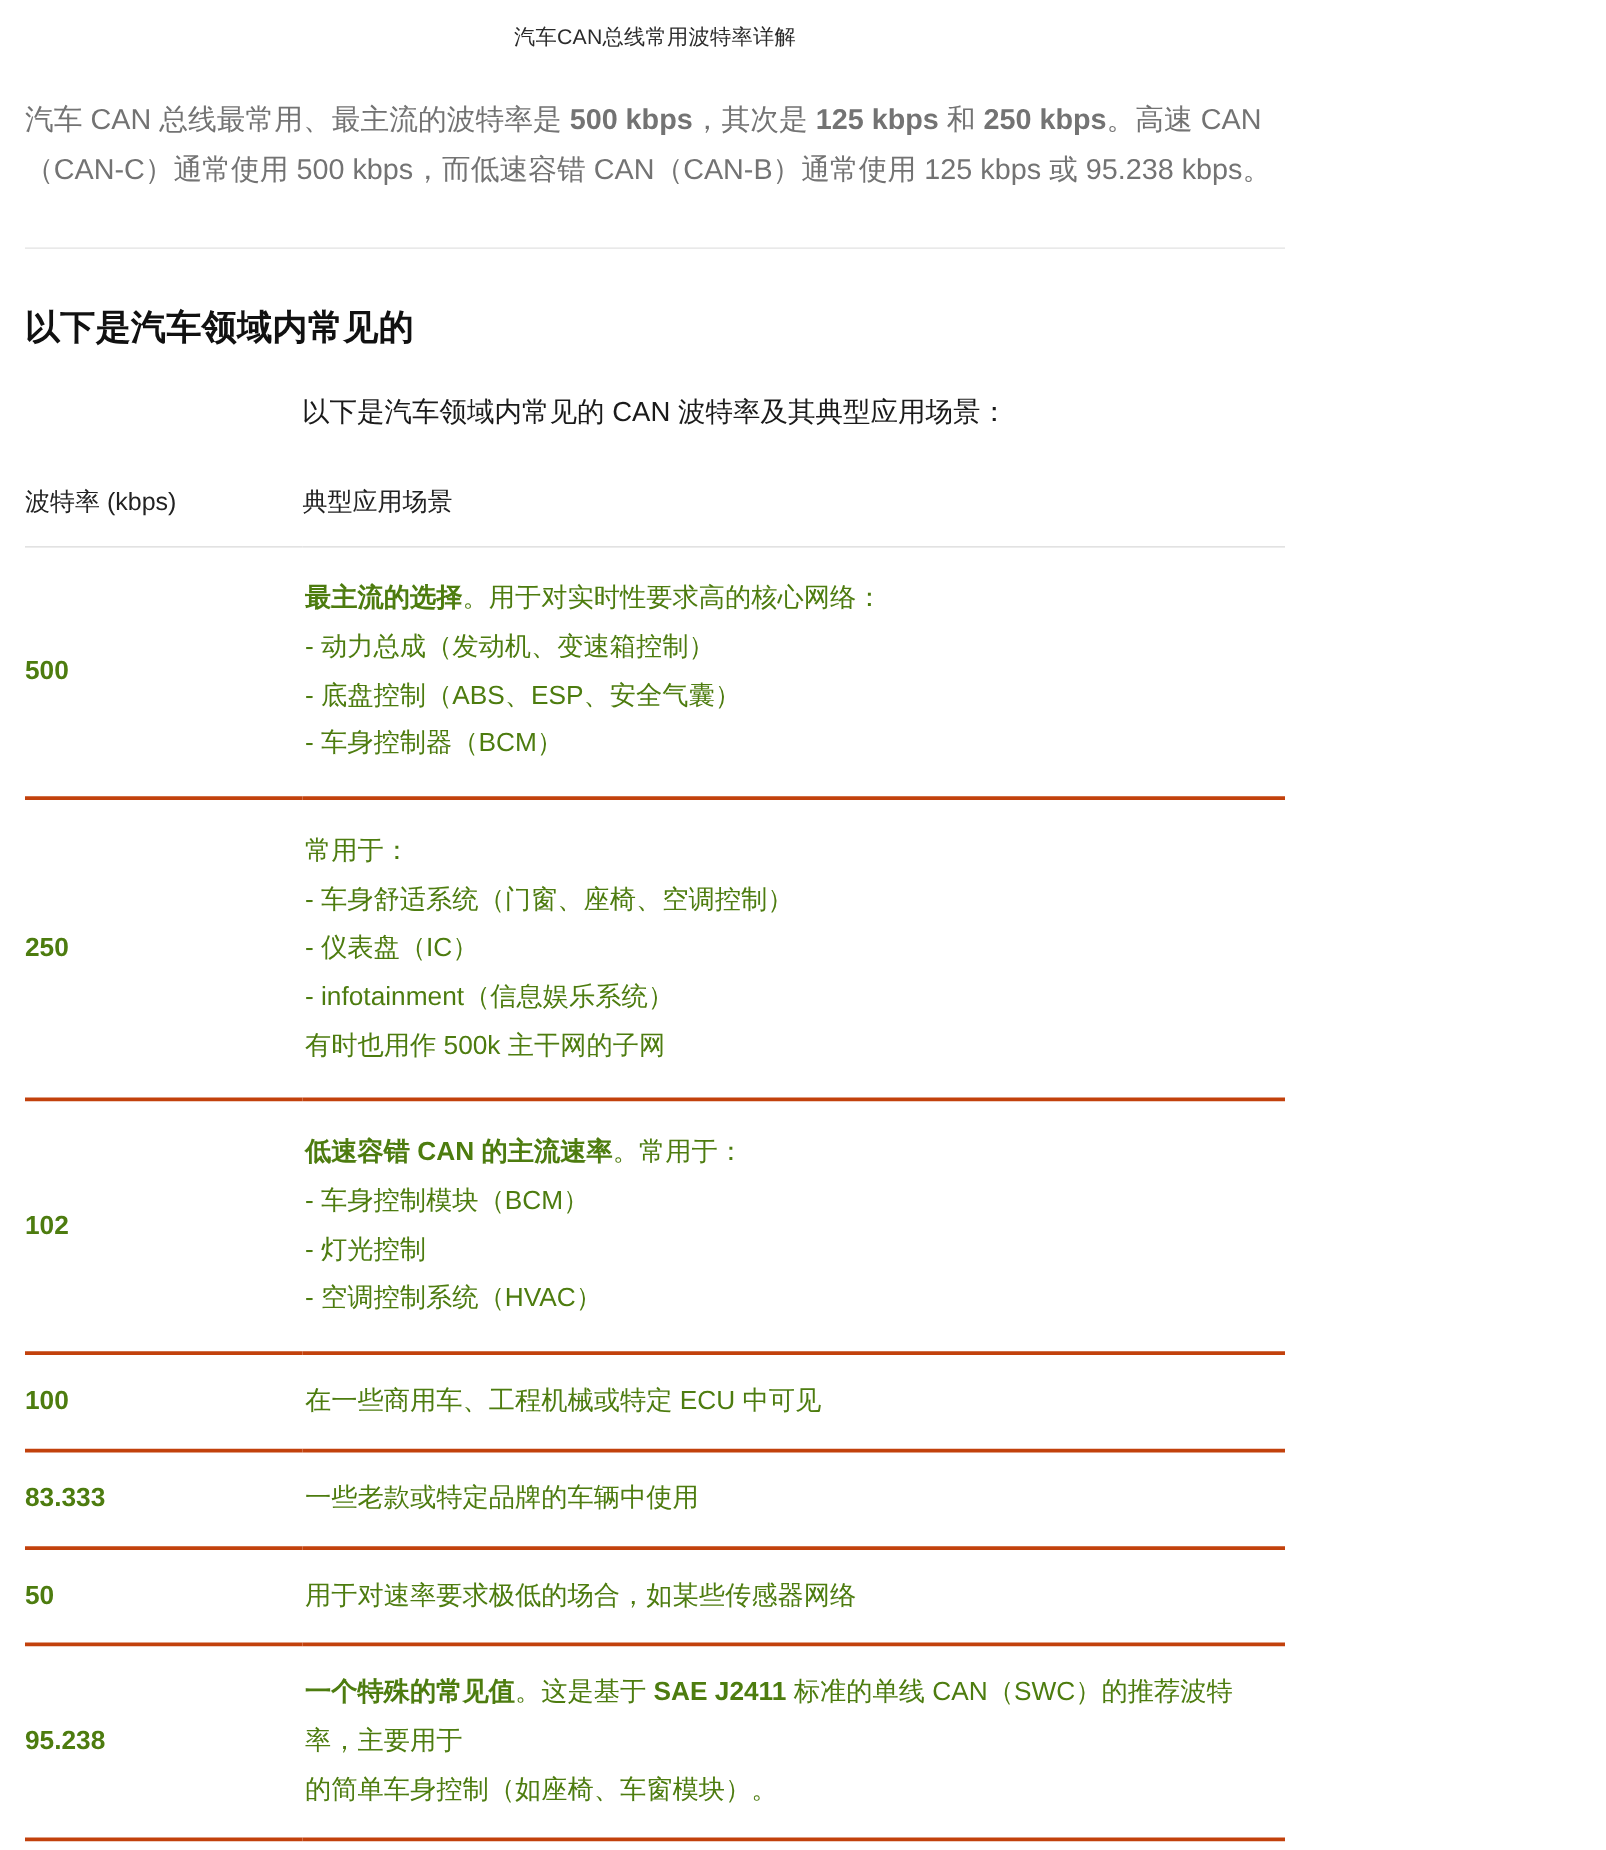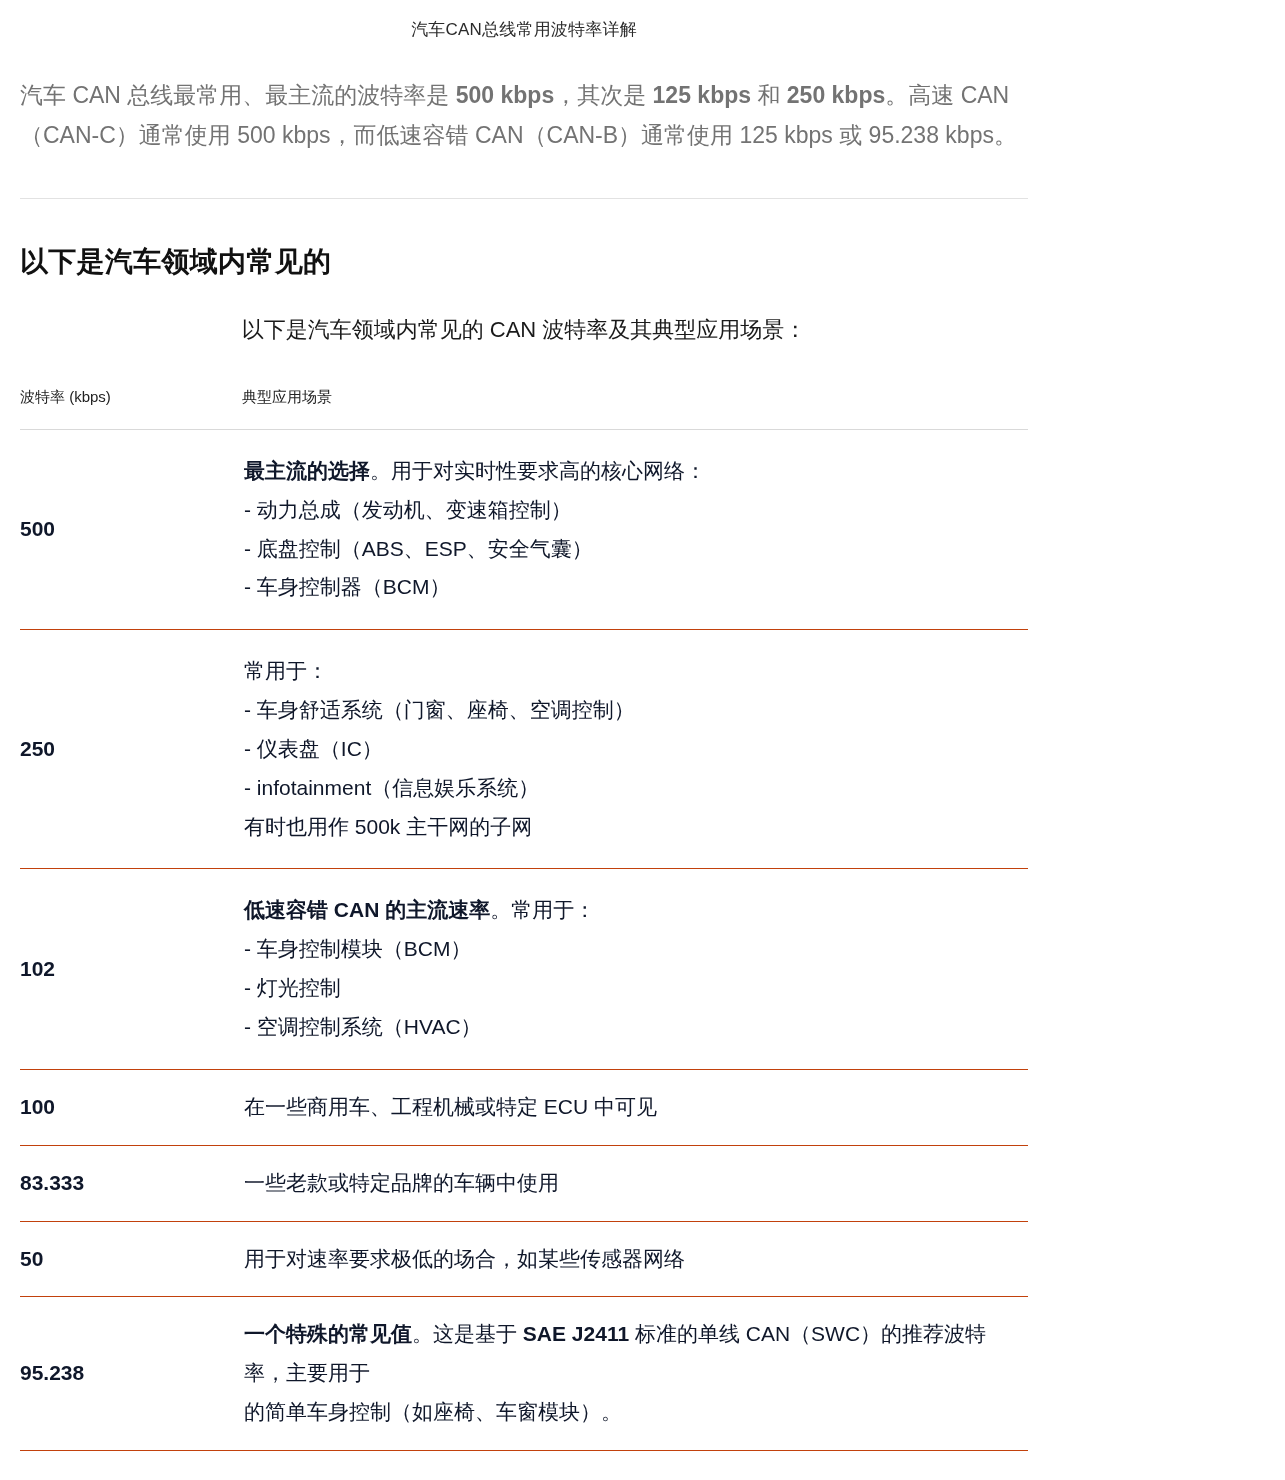--- a/index.html
+++ b/index.html
@@ -56,34 +56,34 @@
   }
   table.rate-table {
     width: calc(100% - 8px);
     margin: 0 4px;
     border-collapse: collapse;
     table-layout: fixed;
   }
   table.rate-table th {
     text-align: left;
     font-weight: 400;
-    font-size: 15px;
+    font-size: 20px;
     color: #222;
     padding: 0 0 22px 0;
     border-bottom: 1px solid #d9d9d9;
     vertical-align: bottom;
   }
   table.rate-table th.col-rate { width: 222px; }
   table.rate-table td {
-    border-bottom: 1px solid #c2410c;
+    border-bottom: 3px solid #c2410c;
     vertical-align: middle;
     padding: 18px 0;
     font-size: 21px;
     line-height: 1.85;
-    color: #0f172a;
+    color: #4d7c0f;
   }
   table.rate-table td.rate-cell {
     font-weight: 700;
     font-size: 21px;
     padding-right: 12px;
     white-space: nowrap;
   }
   table.rate-table td.desc-cell { padding-left: 2px; }
   .desc-line { display: block; }
   .desc-line b { font-weight: 700; }

